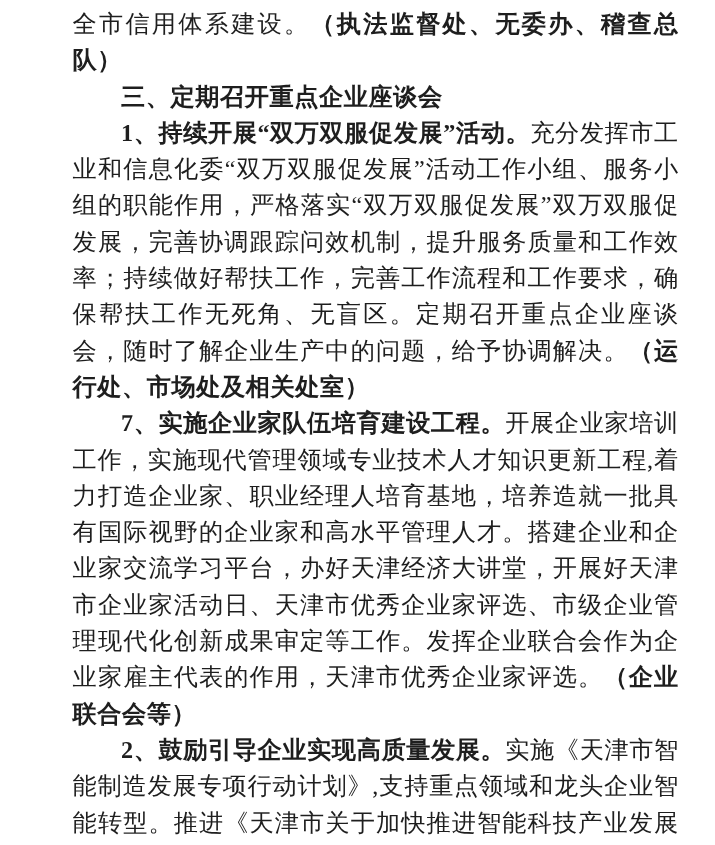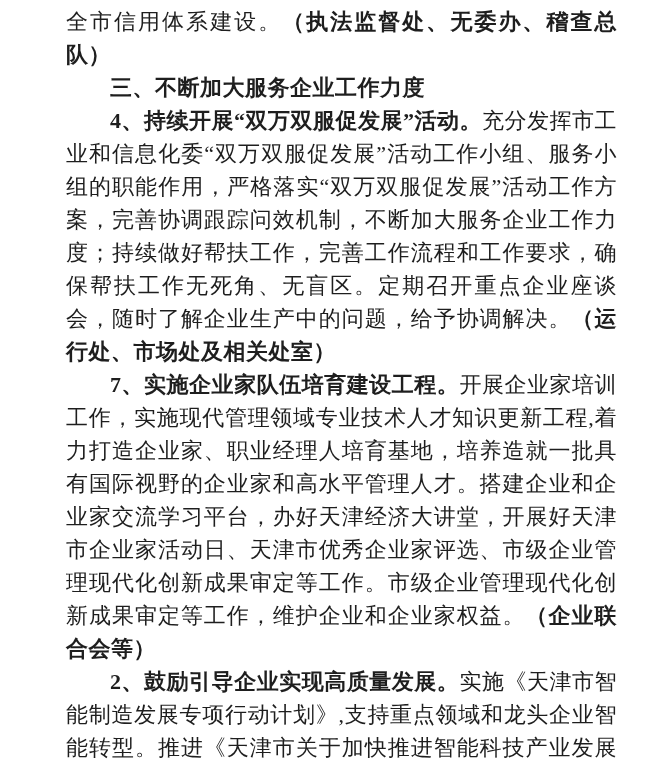--- a/index.html
+++ b/index.html
@@ -37,17 +37,17 @@
   }
   .run.bold {
     font-weight: 700;
   }
 </style>
 </head>
 <body>
 
 <div class="page" id="doc">
     <p class="para"><span class="run">全市信用体系建设。</span><span class="run bold">（执法监督处、无委办、稽查总队）</span></p>
-    <p class="para indent"><span class="run bold">三、不断加大服务企业工作力度</span></p>
-    <p class="para indent"><span class="run bold">4、持续开展“双万双服促发展”活动。</span><span class="run">充分发挥市工业和信息化委“双万双服促发展”活动工作小组、服务小组的职能作用，严格落实“双万双服促发展”活动工作方案，完善协调跟踪问效机制，不断加大服务企业工作力度；持续做好帮扶工作，完善工作流程和工作要求，确保帮扶工作无死角、无盲区。定期召开重点企业座谈会，随时了解企业生产中的问题，给予协调解决。</span><span class="run bold">（运行处、市场处及相关处室）</span></p>
-    <p class="para indent"><span class="run bold">7、实施企业家队伍培育建设工程。</span><span class="run">开展企业家培训工作，实施现代管理领域专业技术人才知识更新工程,着力打造企业家、职业经理人培育基地，培养造就一批具有国际视野的企业家和高水平管理人才。搭建企业和企业家交流学习平台，办好天津经济大讲堂，开展好天津市企业家活动日、天津市优秀企业家评选、市级企业管理现代化创新成果审定等工作。市级企业管理现代化创新成果审定等工作，维护企业和企业家权益。</span><span class="run bold">（企业联合会等）</span></p>
+    <p class="para indent"><span class="run bold">三、定期召开重点企业座谈会</span></p>
+    <p class="para indent"><span class="run bold">1、持续开展“双万双服促发展”活动。</span><span class="run">充分发挥市工业和信息化委“双万双服促发展”活动工作小组、服务小组的职能作用，严格落实“双万双服促发展”双万双服促发展，完善协调跟踪问效机制，提升服务质量和工作效率；持续做好帮扶工作，完善工作流程和工作要求，确保帮扶工作无死角、无盲区。定期召开重点企业座谈会，随时了解企业生产中的问题，给予协调解决。</span><span class="run bold">（运行处、市场处及相关处室）</span></p>
+    <p class="para indent"><span class="run bold">7、实施企业家队伍培育建设工程。</span><span class="run">开展企业家培训工作，实施现代管理领域专业技术人才知识更新工程,着力打造企业家、职业经理人培育基地，培养造就一批具有国际视野的企业家和高水平管理人才。搭建企业和企业家交流学习平台，办好天津经济大讲堂，开展好天津市企业家活动日、天津市优秀企业家评选、市级企业管理现代化创新成果审定等工作。发挥企业联合会作为企业家雇主代表的作用，天津市优秀企业家评选。</span><span class="run bold">（企业联合会等）</span></p>
     <p class="para indent"><span class="run bold">2、鼓励引导企业实现高质量发展。</span><span class="run">实施《天津市智能制造发展专项行动计划》,支持重点领域和龙头企业智能转型。推进《天津市关于加快推进智能科技产业发展若干政策》落地，落实“智造十条”产业政策。支持企业开展两化融合管理体系建设，推动绿色制造体系建设，大力实施消费品工业“三品”战略。发挥好专项资金引导和放大作用，为实体经济发展搭建金融服务平台，</span></p>
   </div>
 
 </body></html>

